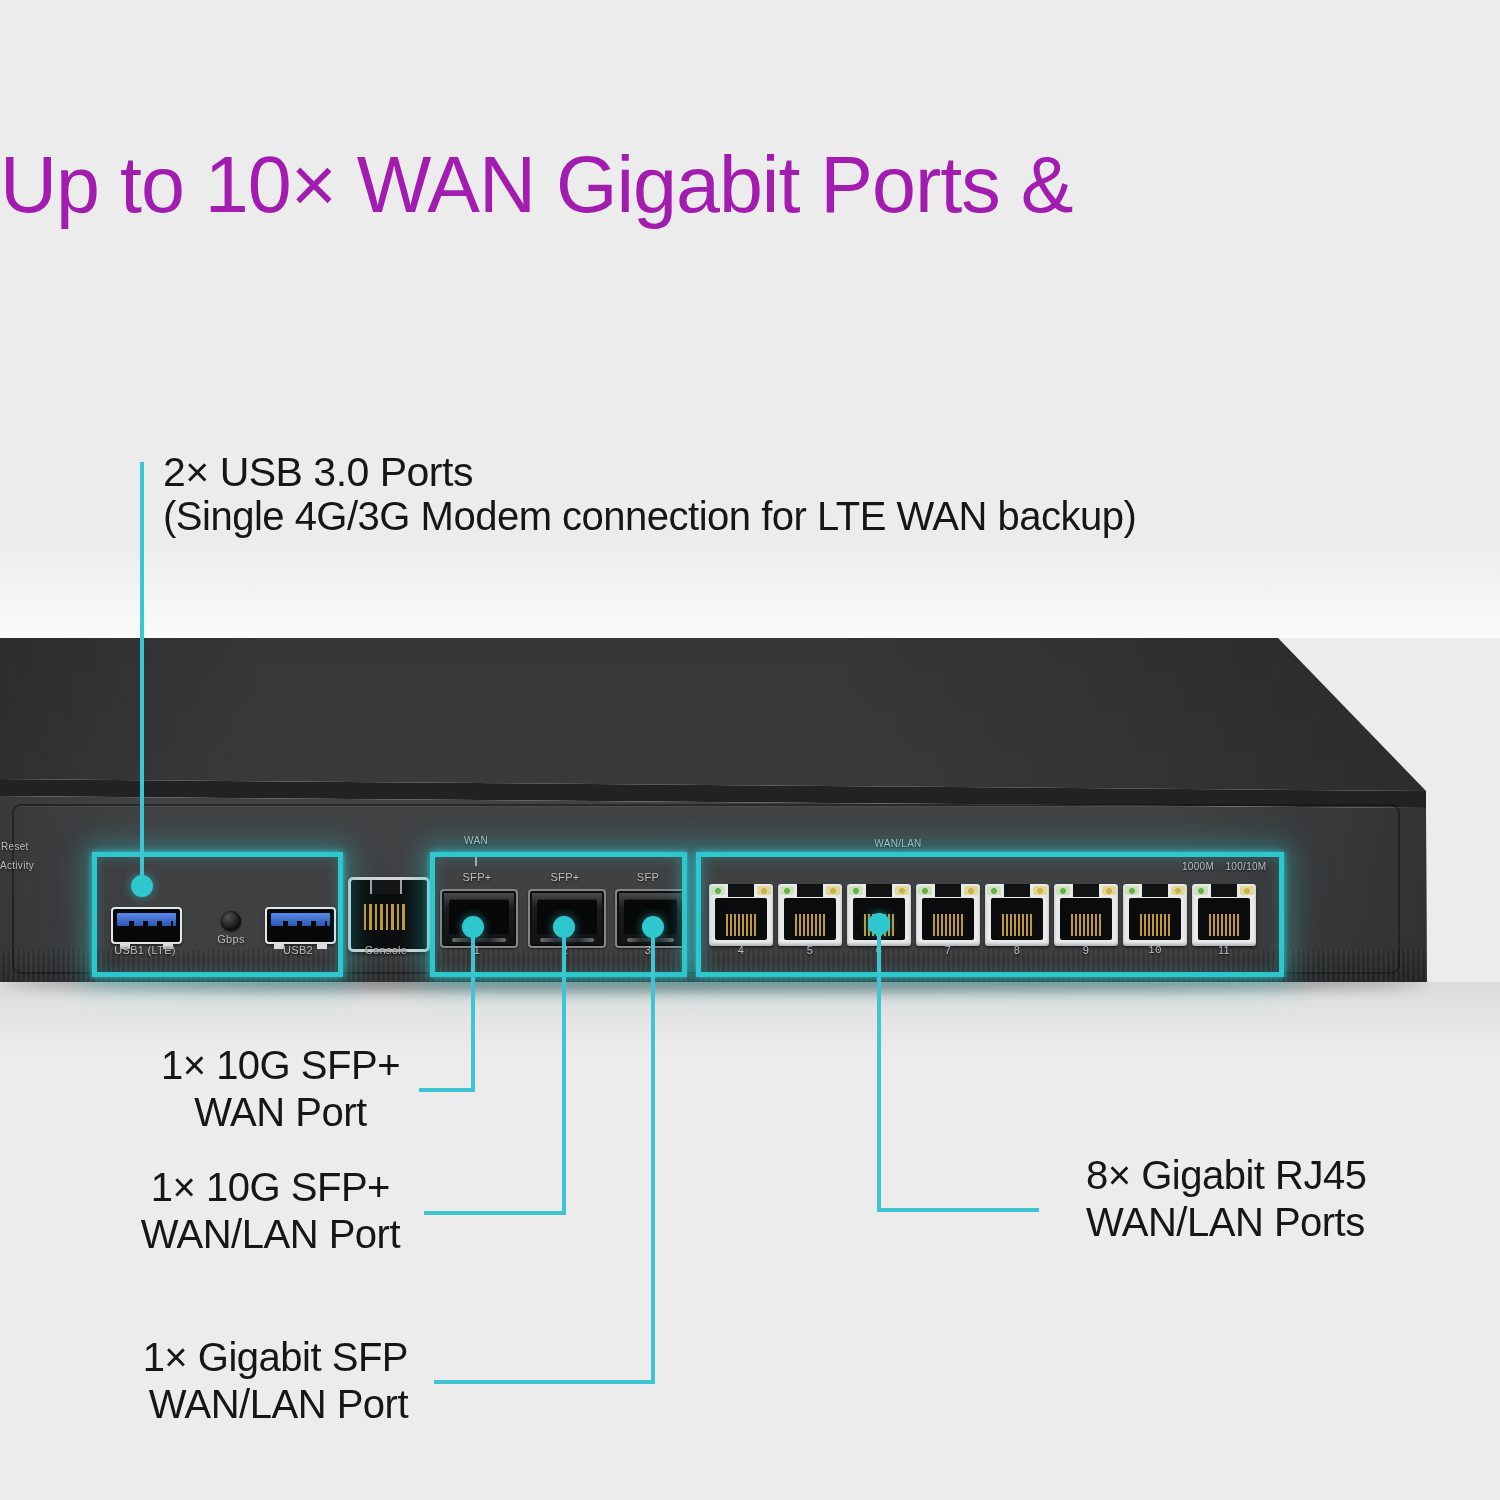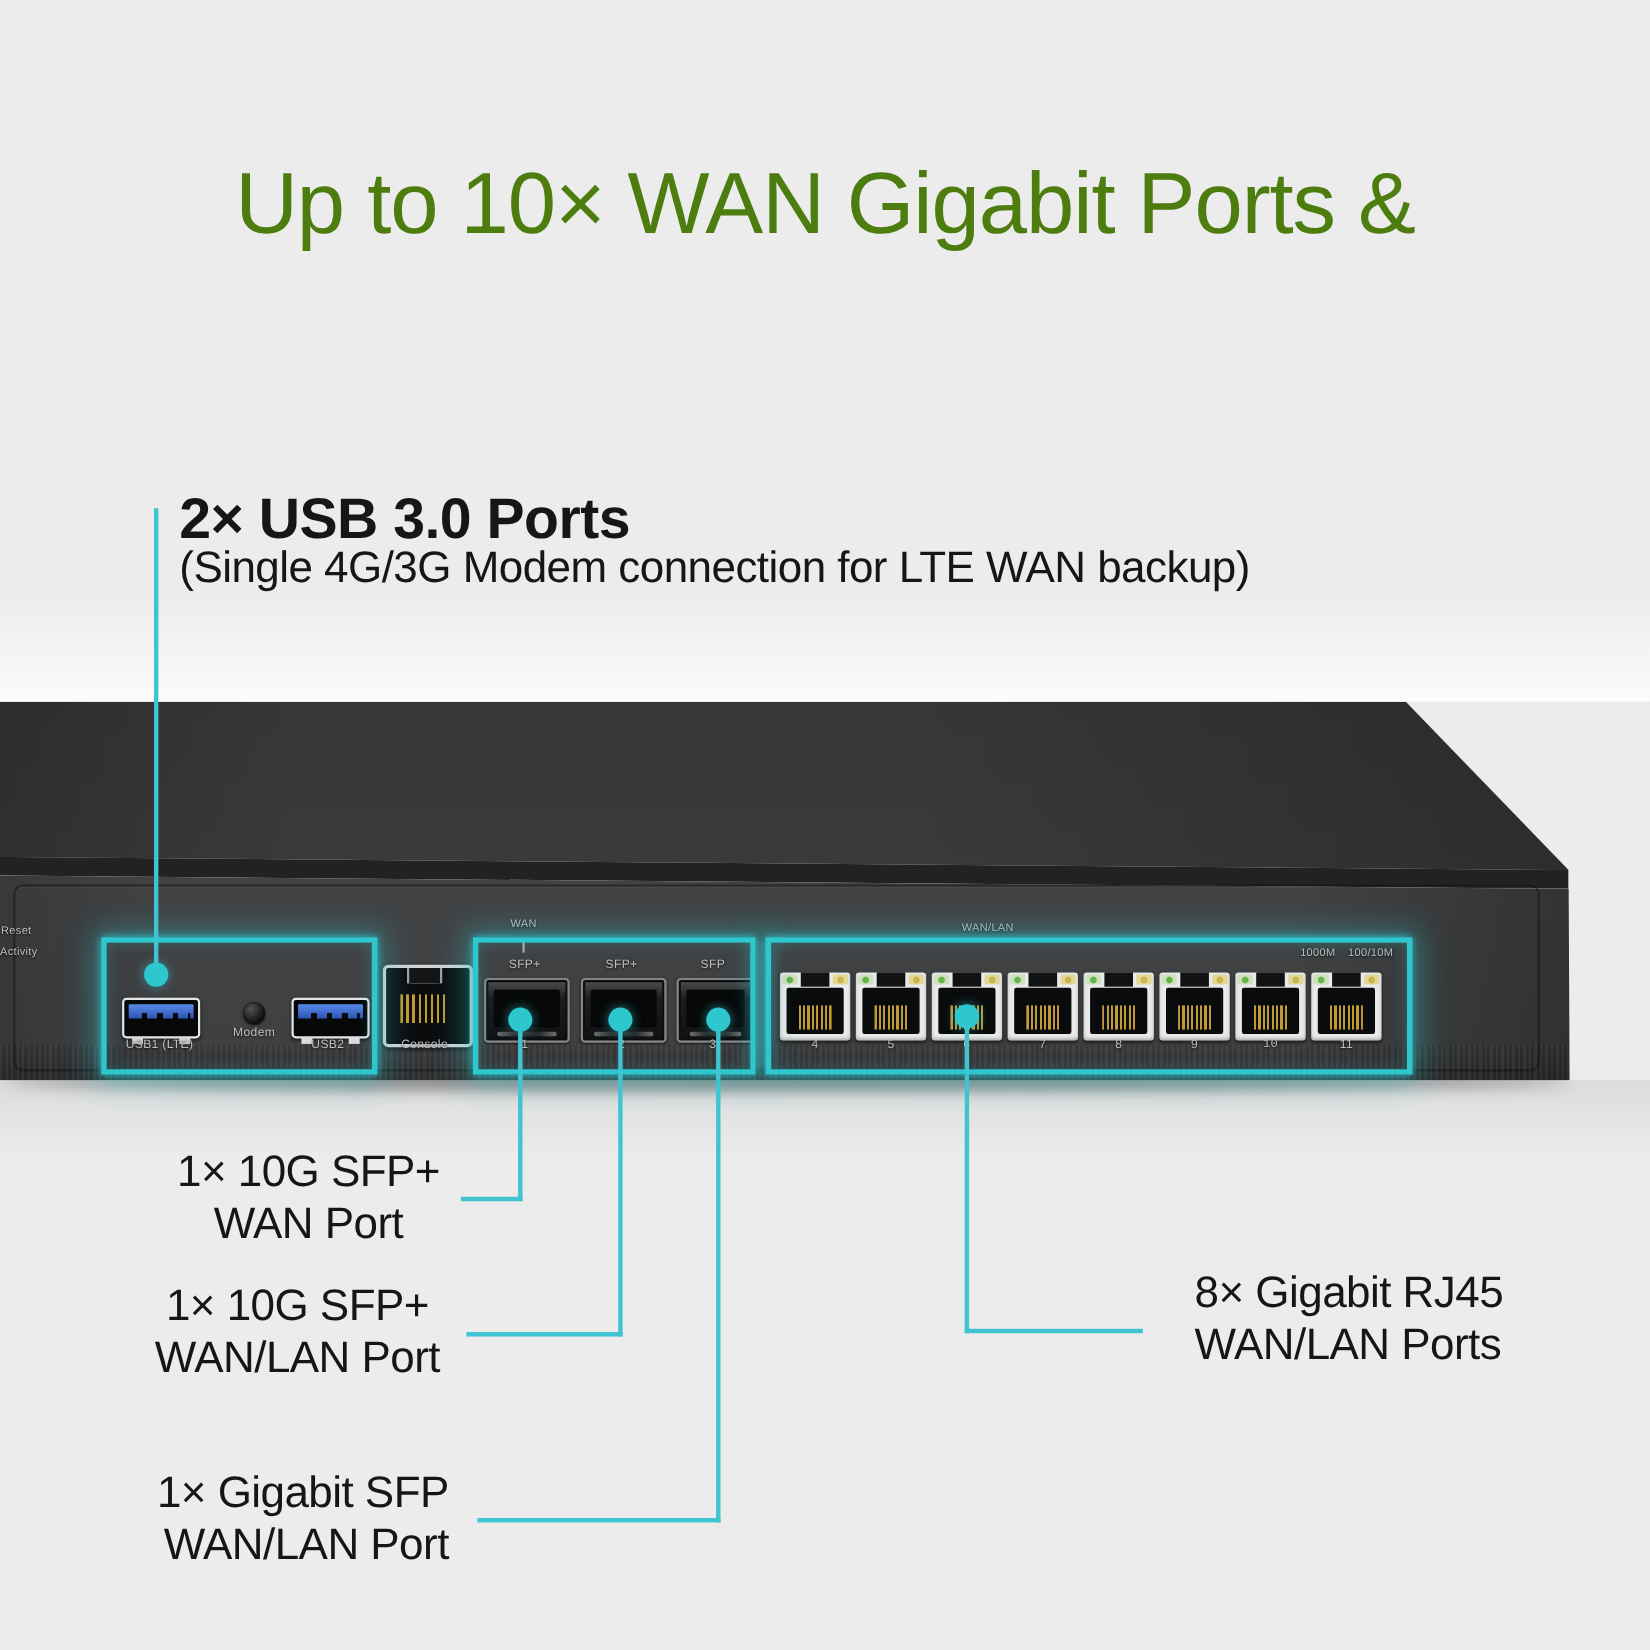--- a/index.html
+++ b/index.html
@@ -88,24 +88,24 @@
 
   
   .hl{position:absolute;border:5px solid var(--accent);box-sizing:border-box;
       box-shadow:0 0 7px rgba(47,199,206,.9),0 0 26px 7px rgba(47,199,206,.40),
                  inset 0 0 14px rgba(47,199,206,.30);}
   .tl{position:absolute;background:var(--accent-line);}
   .dot{position:absolute;width:22px;height:22px;border-radius:50%;background:var(--accent);
       box-shadow:0 0 10px rgba(47,199,206,.6);}
 
   
-  .title{position:absolute;left:0;right:0;top:138px;text-align:center;font-size:79px;
-      line-height:94px;color:#4d7c0f;letter-spacing:-1px;}
+  .title{position:absolute;left:0;right:0;top:138px;text-align:left;font-size:79px;
+      line-height:94px;color:#a21caf;letter-spacing:-1px;}
   .co{position:absolute;color:var(--ink);font-size:40px;line-height:47px;letter-spacing:-.5px;}
-  .co-head{font-weight:700;font-size:52px;}
+  .co-head{font-weight:400;font-size:41px;}
   .co-right{text-align:center;right:1100px;}
   .co-center{text-align:right;}
 </style>
 </head>
 <body>
 
 <div class="stage">
 
   <div class="title">
     <div>Up to 10× WAN Gigabit Ports &amp;</div>
@@ -136,21 +136,21 @@
     <div class="foot l"></div>
     <div class="foot r"></div>
   </div>
   <div class="reset"></div>
   <div class="console">
     <div class="notch"></div>
     <div class="pins"></div>
   </div>
 
   <div class="dlabel" style="left:95px;width:100px;top:944px;">USB1 (LTE)</div>
-  <div class="dlabel" style="left:196px;width:70px;top:933px;">Modem</div>
+  <div class="dlabel" style="left:196px;width:70px;top:933px;">Gbps</div>
   <div class="dlabel" style="left:248px;width:100px;top:944px;">USB2</div>
   <div class="dlabel" style="left:336px;width:100px;top:944px;">Console</div>
 
   <div class="dlabel tiny" style="left:451px;width:50px;top:835px;">WAN</div>
   <div class="tick" style="left:475px;top:853px;width:2px;height:13px;"></div>
   <div class="dlabel tiny" style="left:862px;width:72px;top:838px;">WAN/LAN</div>
 
   <div class="sfp" style="left:440px;width:74px;">
     <div class="slot"></div>
     <div class="latch"></div>

